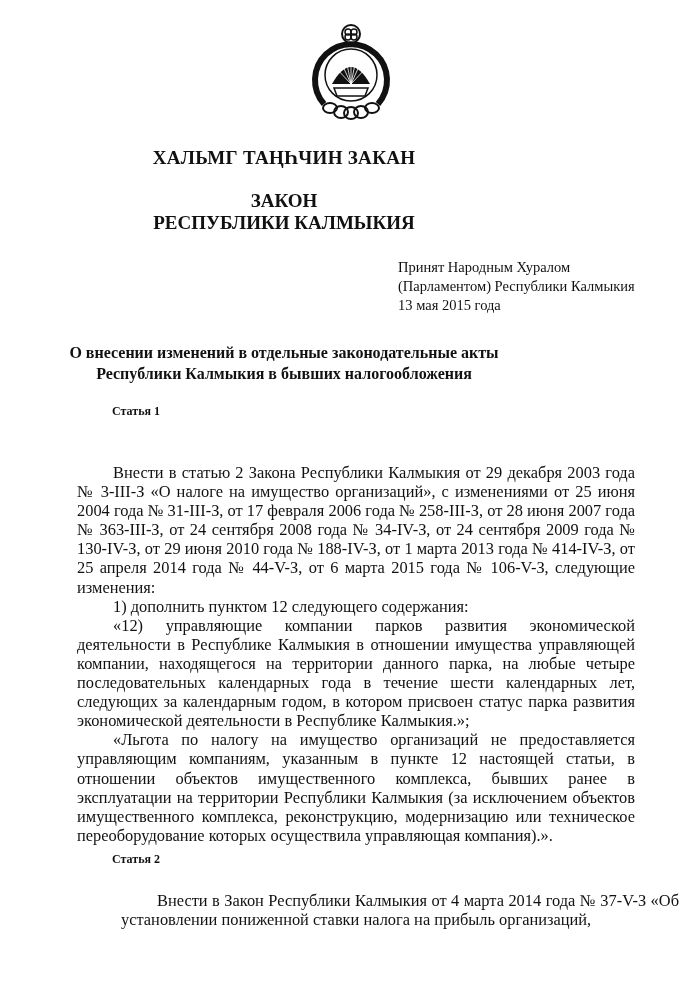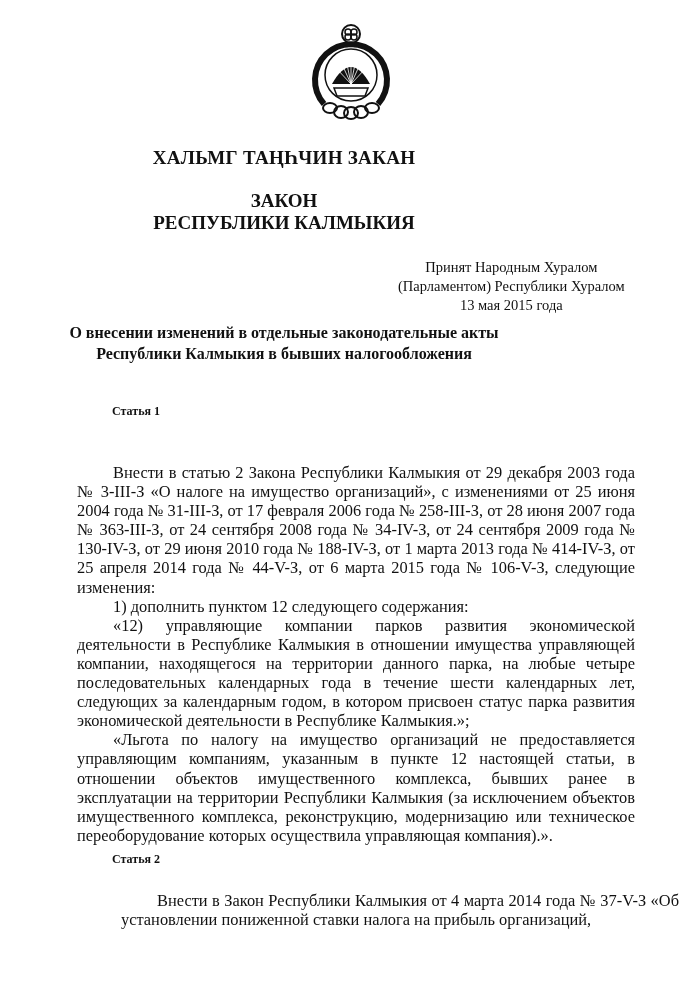--- a/index.html
+++ b/index.html
@@ -2,22 +2,22 @@
 <html><head>
 <meta charset="utf-8">
 <style>
   html, body { margin: 0; padding: 0; background: #ffffff; }
   body { width: 700px; height: 989px; position: relative; overflow: hidden;
          font-family: "Liberation Serif", "DejaVu Serif", serif; color: #111; }
   .emblem { position: absolute; left: 308px; top: 22px; width: 86px; height: 100px; }
   .center { position: absolute; left: 0; width: 568px; text-align: center; }
   .h-kalm { top: 147px; font-size: 19px; font-weight: bold; letter-spacing: 0.3px; }
   .h-zakon { top: 190px; font-size: 19px; font-weight: bold; line-height: 22px; }
-  .adopted { position: absolute; left: 398px; top: 258px; font-size: 14.5px; line-height: 19px; text-align: center; }
-  .title { top: 322px; font-size: 16px; font-weight: bold; line-height: 21px; }
+  .adopted { position: absolute; left: 398px; top: 258px; font-size: 14.5px; line-height: 19px; }
+  .title { top: 342px; font-size: 16px; font-weight: bold; line-height: 21px; }
   .article-h { position: absolute; left: 112px; font-size: 12px; font-weight: bold; }
   .body { position: absolute; left: 77px; width: 558px; font-size: 16.4px; line-height: 19.1px;
           text-align: justify; }
   .body p { margin: 0; text-indent: 36px; text-align: justify; }
   .a1 { top: 404px; }
   .b1 { top: 463px; }
   .a2 { top: 852px; }
   .b2 { top: 891px; margin-left: 44px; }
 </style>
 </head>
@@ -55,21 +55,21 @@
 </div>
 
 <div class="center h-kalm">ХАЛЬМГ ТАҢҺЧИН ЗАКАН</div>
 <div class="center h-zakon">
   <div>ЗАКОН</div>
   <div>РЕСПУБЛИКИ КАЛМЫКИЯ</div>
 </div>
 
 <div class="adopted">
   <div>Принят Народным Хуралом</div>
-  <div>(Парламентом) Республики Хуралом</div>
+  <div>(Парламентом) Республики Калмыкия</div>
   <div>13 мая 2015 года</div>
 </div>
 
 <div class="center title">
   <div>О внесении изменений в отдельные законодательные акты</div>
   <div>Республики Калмыкия в бывших налогообложения</div>
 </div>
 
 <div class="article-h a1">Статья 1</div>
 <div class="body b1">

